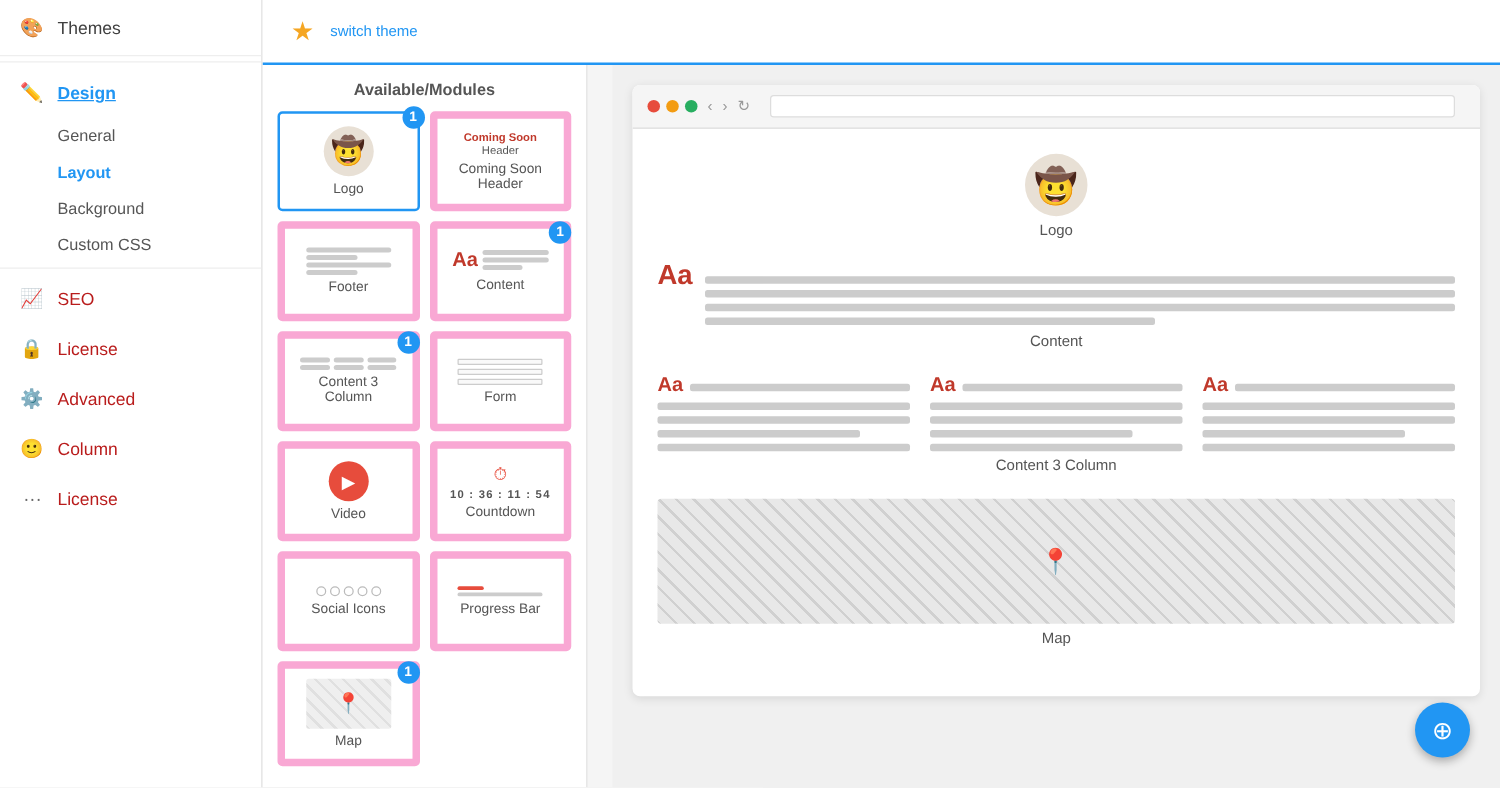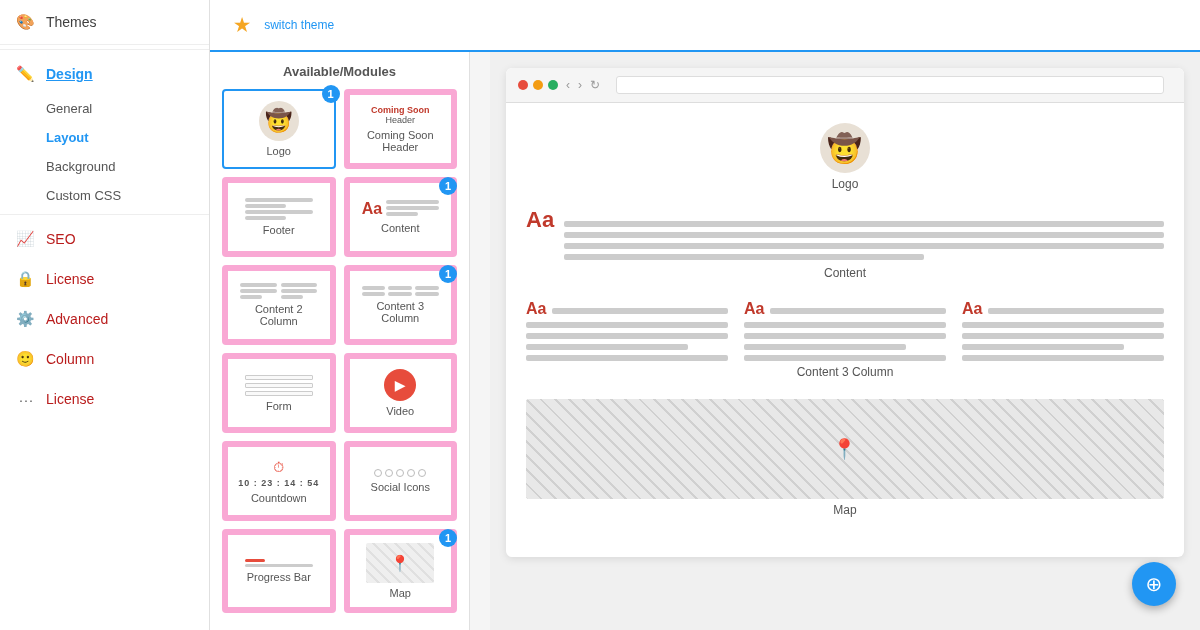--- a/index.html
+++ b/index.html
@@ -181,35 +181,20 @@
             <span style="font-size:16px;color:#c0392b;font-weight:bold;">Aa</span>
             <div class="thumb-lines">
               <div class="thumb-line"></div>
               <div class="thumb-line"></div>
               <div class="thumb-line short"></div>
             </div>
           </div>
           <div class="module-label">Content</div>
         </div>
 
-        <div class="module-card">
-          <div class="thumb-2col">
-            <div class="thumb-2col-part">
-              <div class="thumb-line"></div>
-              <div class="thumb-line"></div>
-              <div class="thumb-line short"></div>
-            </div>
-            <div class="thumb-2col-part">
-              <div class="thumb-line"></div>
-              <div class="thumb-line"></div>
-              <div class="thumb-line short"></div>
-            </div>
-          </div>
-          <div class="module-label">Content 2 Column</div>
-        </div>
 
         <div class="module-card">
           <div class="badge">1</div>
           <div class="thumb-3col">
             <div class="thumb-3col-part">
               <div class="thumb-line"></div>
               <div class="thumb-line"></div>
             </div>
             <div class="thumb-3col-part">
               <div class="thumb-line"></div>
@@ -232,21 +217,21 @@
           <div class="module-label">Form</div>
         </div>
 
         <div class="module-card">
           <div class="thumb-video-play">▶</div>
           <div class="module-label">Video</div>
         </div>
 
         <div class="module-card">
           <div class="thumb-countdown-icon">⏱</div>
-          <div class="thumb-countdown">10 : 23 : 14 : 54</div>
+          <div class="thumb-countdown">10 : 36 : 11 : 54</div>
           <div class="module-label">Countdown</div>
         </div>
 
         <div class="module-card">
           <div class="thumb-social">
             <div class="thumb-social-dot"></div>
             <div class="thumb-social-dot"></div>
             <div class="thumb-social-dot"></div>
             <div class="thumb-social-dot"></div>
             <div class="thumb-social-dot"></div>

